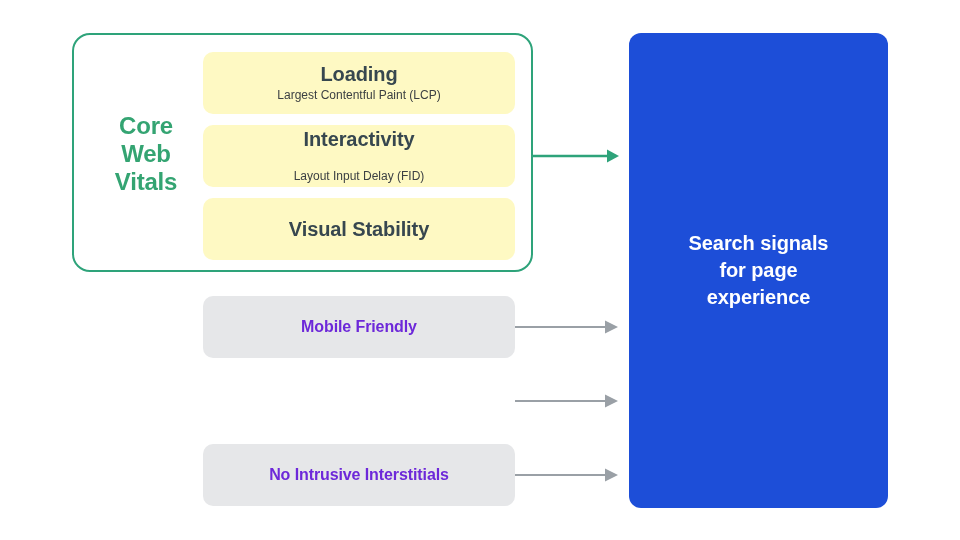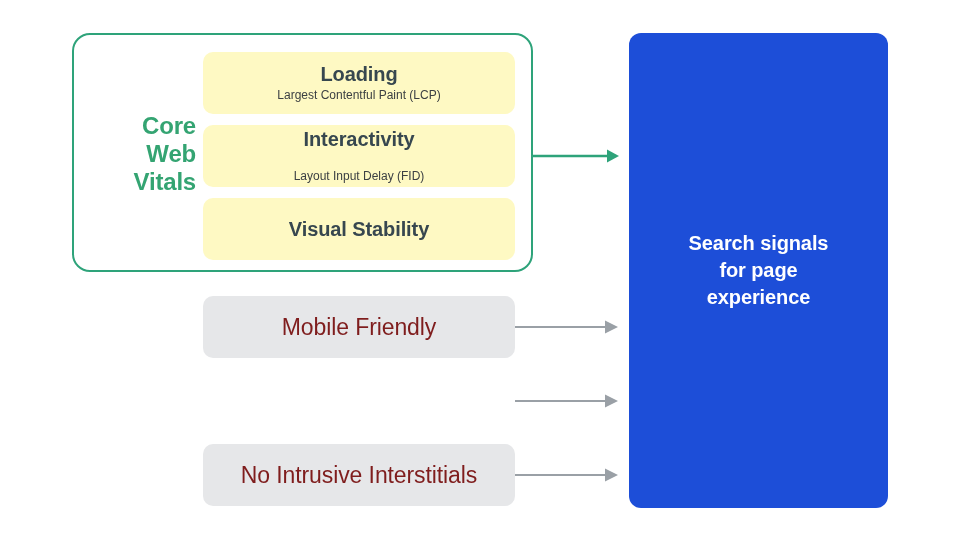--- a/index.html
+++ b/index.html
@@ -29,21 +29,21 @@
     border: 2px solid #2ea37a;
     border-radius: 18px;
     background: transparent;
   }
 
   .cwv-label {
     position: absolute;
     left: 96px;
     top: 112px;
     width: 100px;
-    text-align: right;
+    text-align: center;
     color: #34a472;
     font-size: 24px;
     font-weight: bold;
     line-height: 1.16;
     letter-spacing: -0.2px;
   }
 
   
   .metric-card {
     position: absolute;
@@ -88,23 +88,23 @@
     display: flex;
     align-items: center;
     justify-content: center;
     box-sizing: border-box;
   }
   .gray-card.g1 { top: 296px; }
   .gray-card.g2 { top: 370px; }
   .gray-card.g3 { top: 444px; }
 
   .gray-label {
-    font-size: 23px;
-    font-weight: normal;
-    color: #7f1d1d;
+    font-size: 16px;
+    font-weight: bold;
+    color: #6d28d9;
     letter-spacing: -0.1px;
   }
 
   
   .blue-box {
     position: absolute;
     left: 629px;
     top: 33px;
     width: 259px;
     height: 475px;

